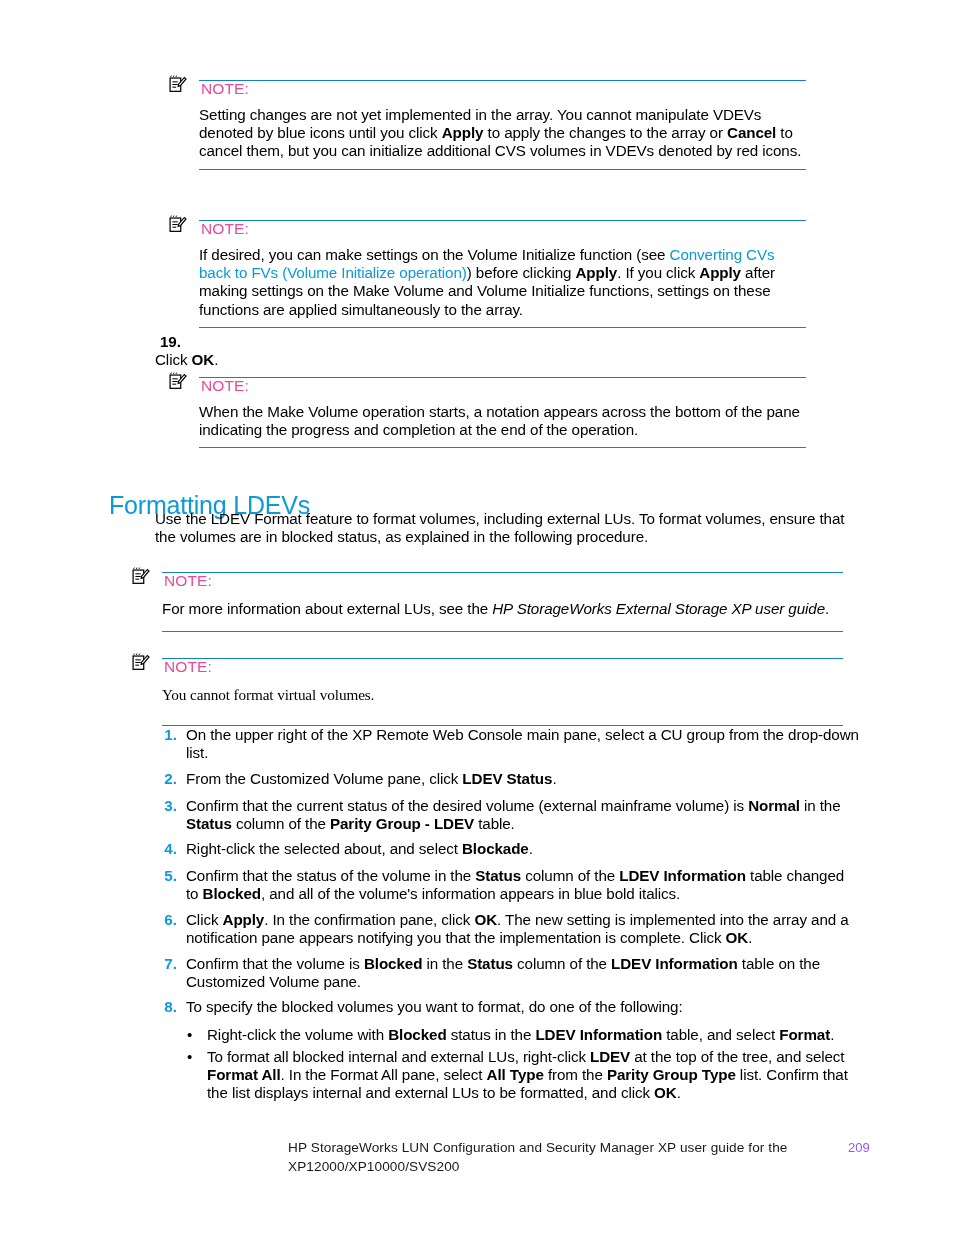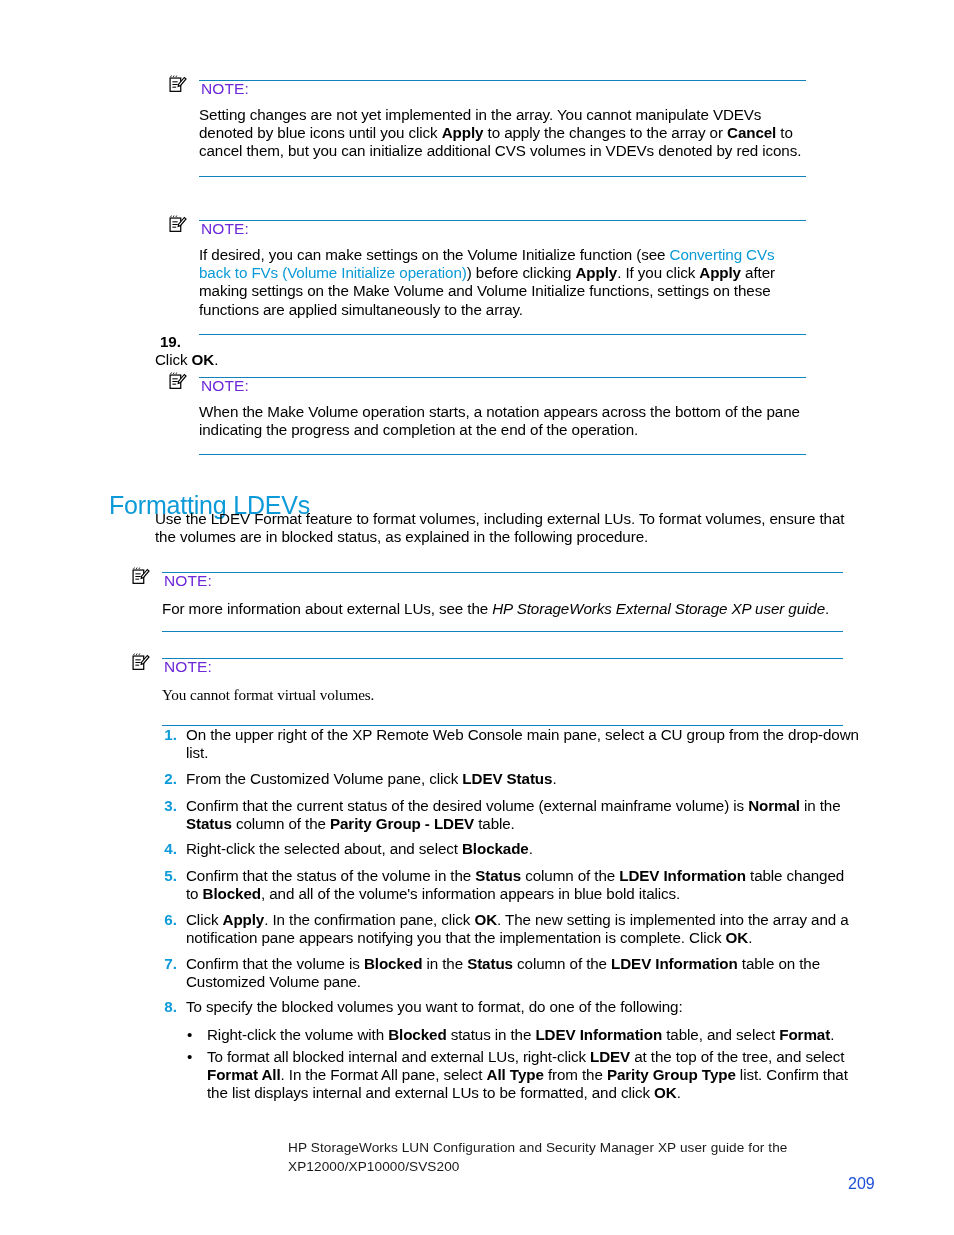--- a/index.html
+++ b/index.html
@@ -63,27 +63,27 @@
     top: 1px;
     width: 19px;
     height: 19px;
   }
   .note-label {
     position: absolute;
     left: 33px;
     top: 6px;
     font-size: 15.5px;
     line-height: 17px;
-    color: #6d28d9;
+    color: #ec4899;
     letter-spacing: 0.1px;
   }
   .note-body {
     margin-left: 31px;
     padding-top: 10px;
-    padding-bottom: 16px;
+    padding-bottom: 9px;
   }
 
   
   .step {
     position: absolute;
     display: flex;
   }
   .step-num {
     flex: 0 0 auto;
     font-weight: bold;
@@ -121,24 +121,23 @@
     position: absolute;
     font-size: 13.6px;
     line-height: 19px;
     color: #1a1a1a;
     letter-spacing: 0.1px;
   }
   .footer-title .l1 { display: block; text-align: justify; width: 520px;}
   .footer-title .l2 { display: block; text-align: left; width: 520px;}
   .footer-page {
     position: absolute;
-    font-size: 16px;
+    font-size: 13px;
     line-height: 19px;
-    color: #1d4ed8;
-    margin-top: 36px;
+    color: #8b5cf6;
   }
 </style>
 </head>
 <body>
 
 <div class="page">
 
   <div class="note" style="left:168px; top:74px; width:638px;">
     <div class="note-head">
       <div class="note-rule-top"></div>

